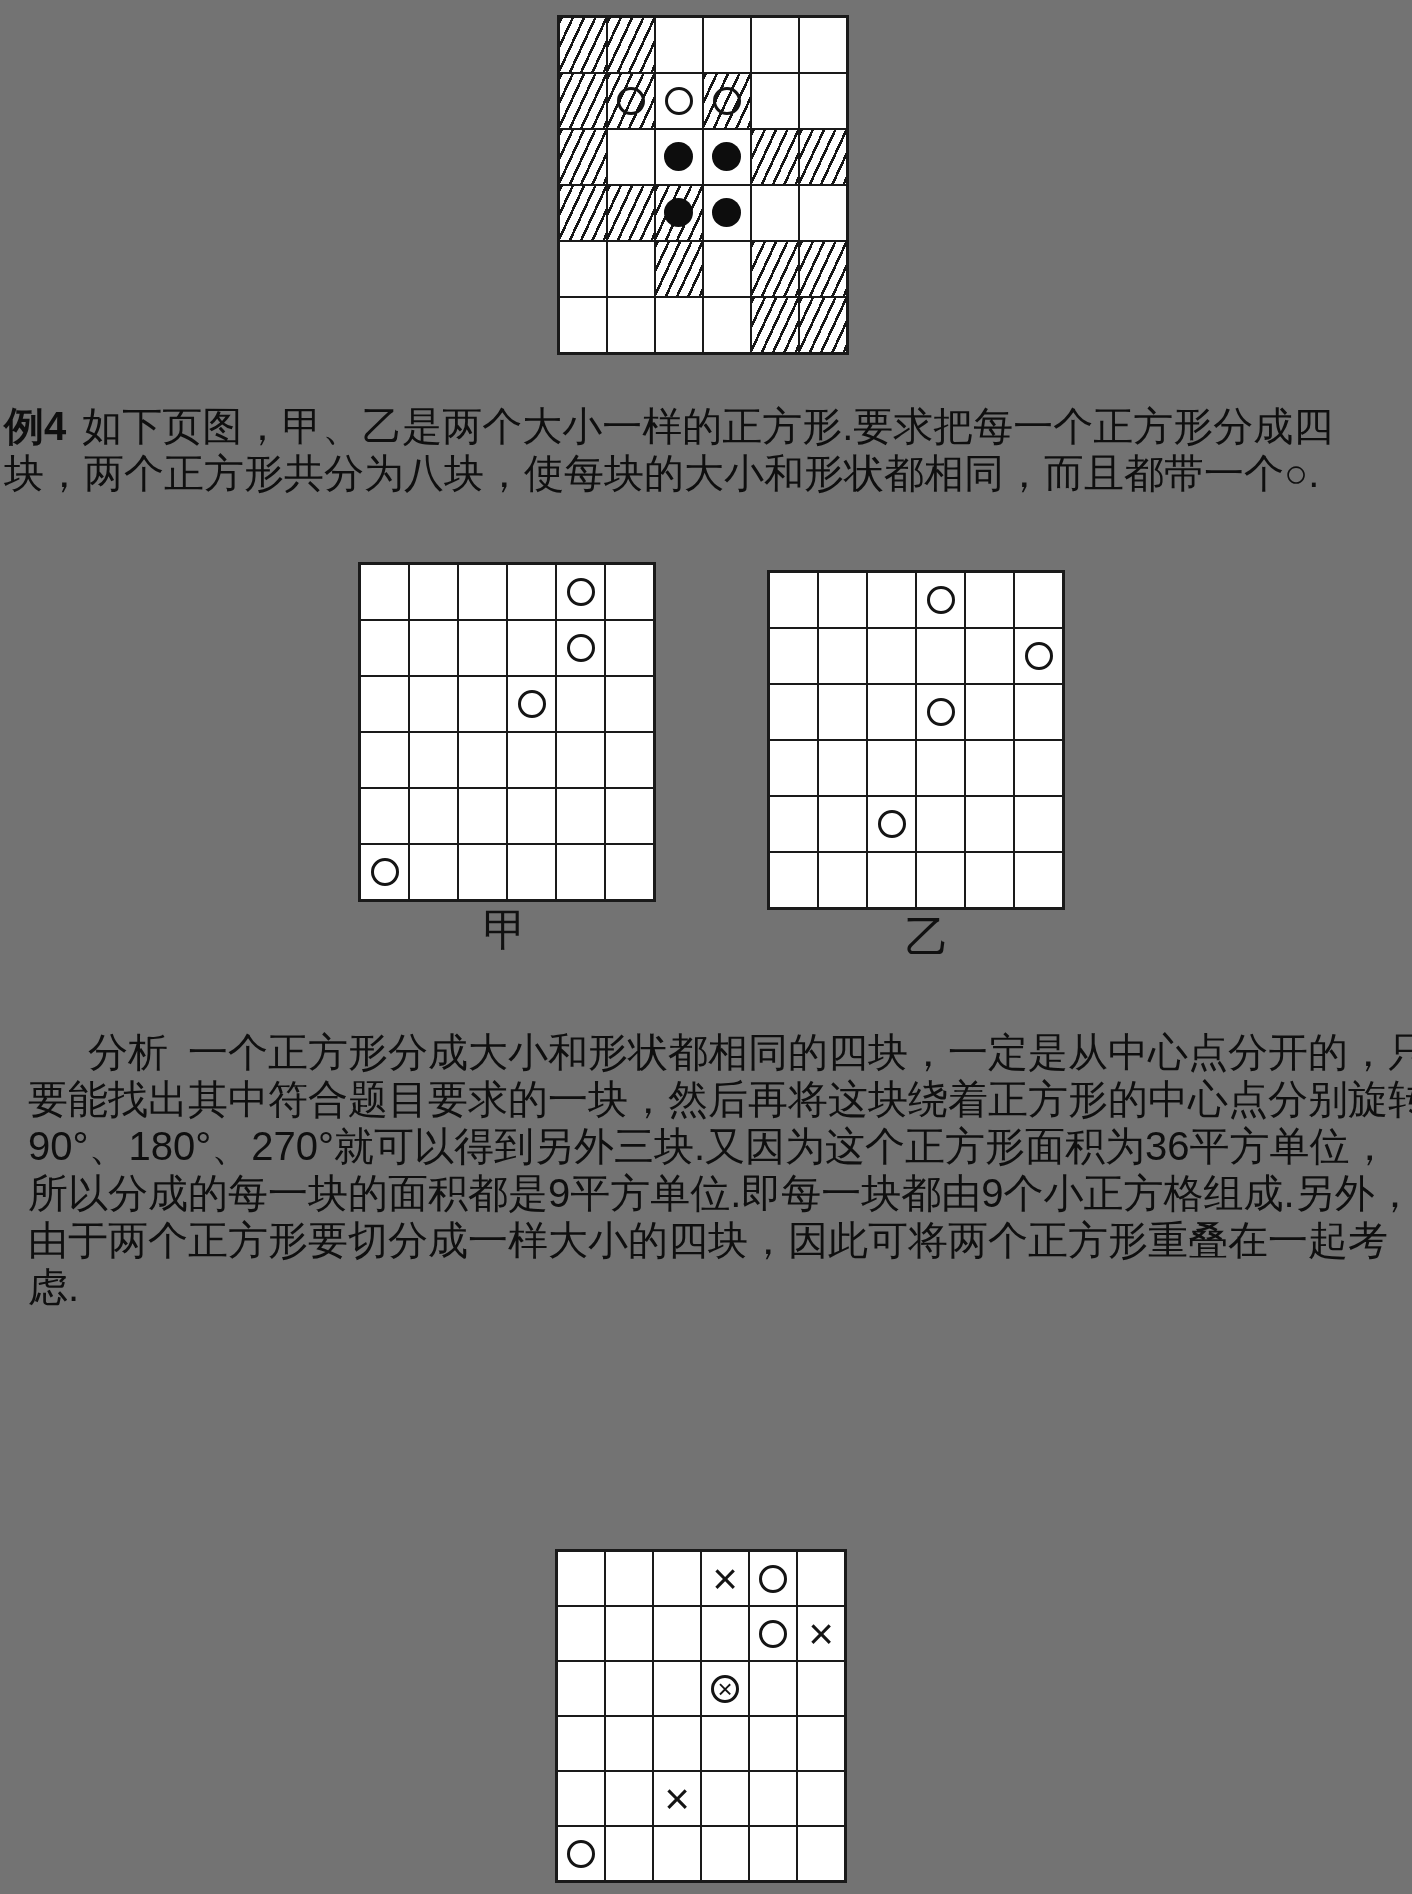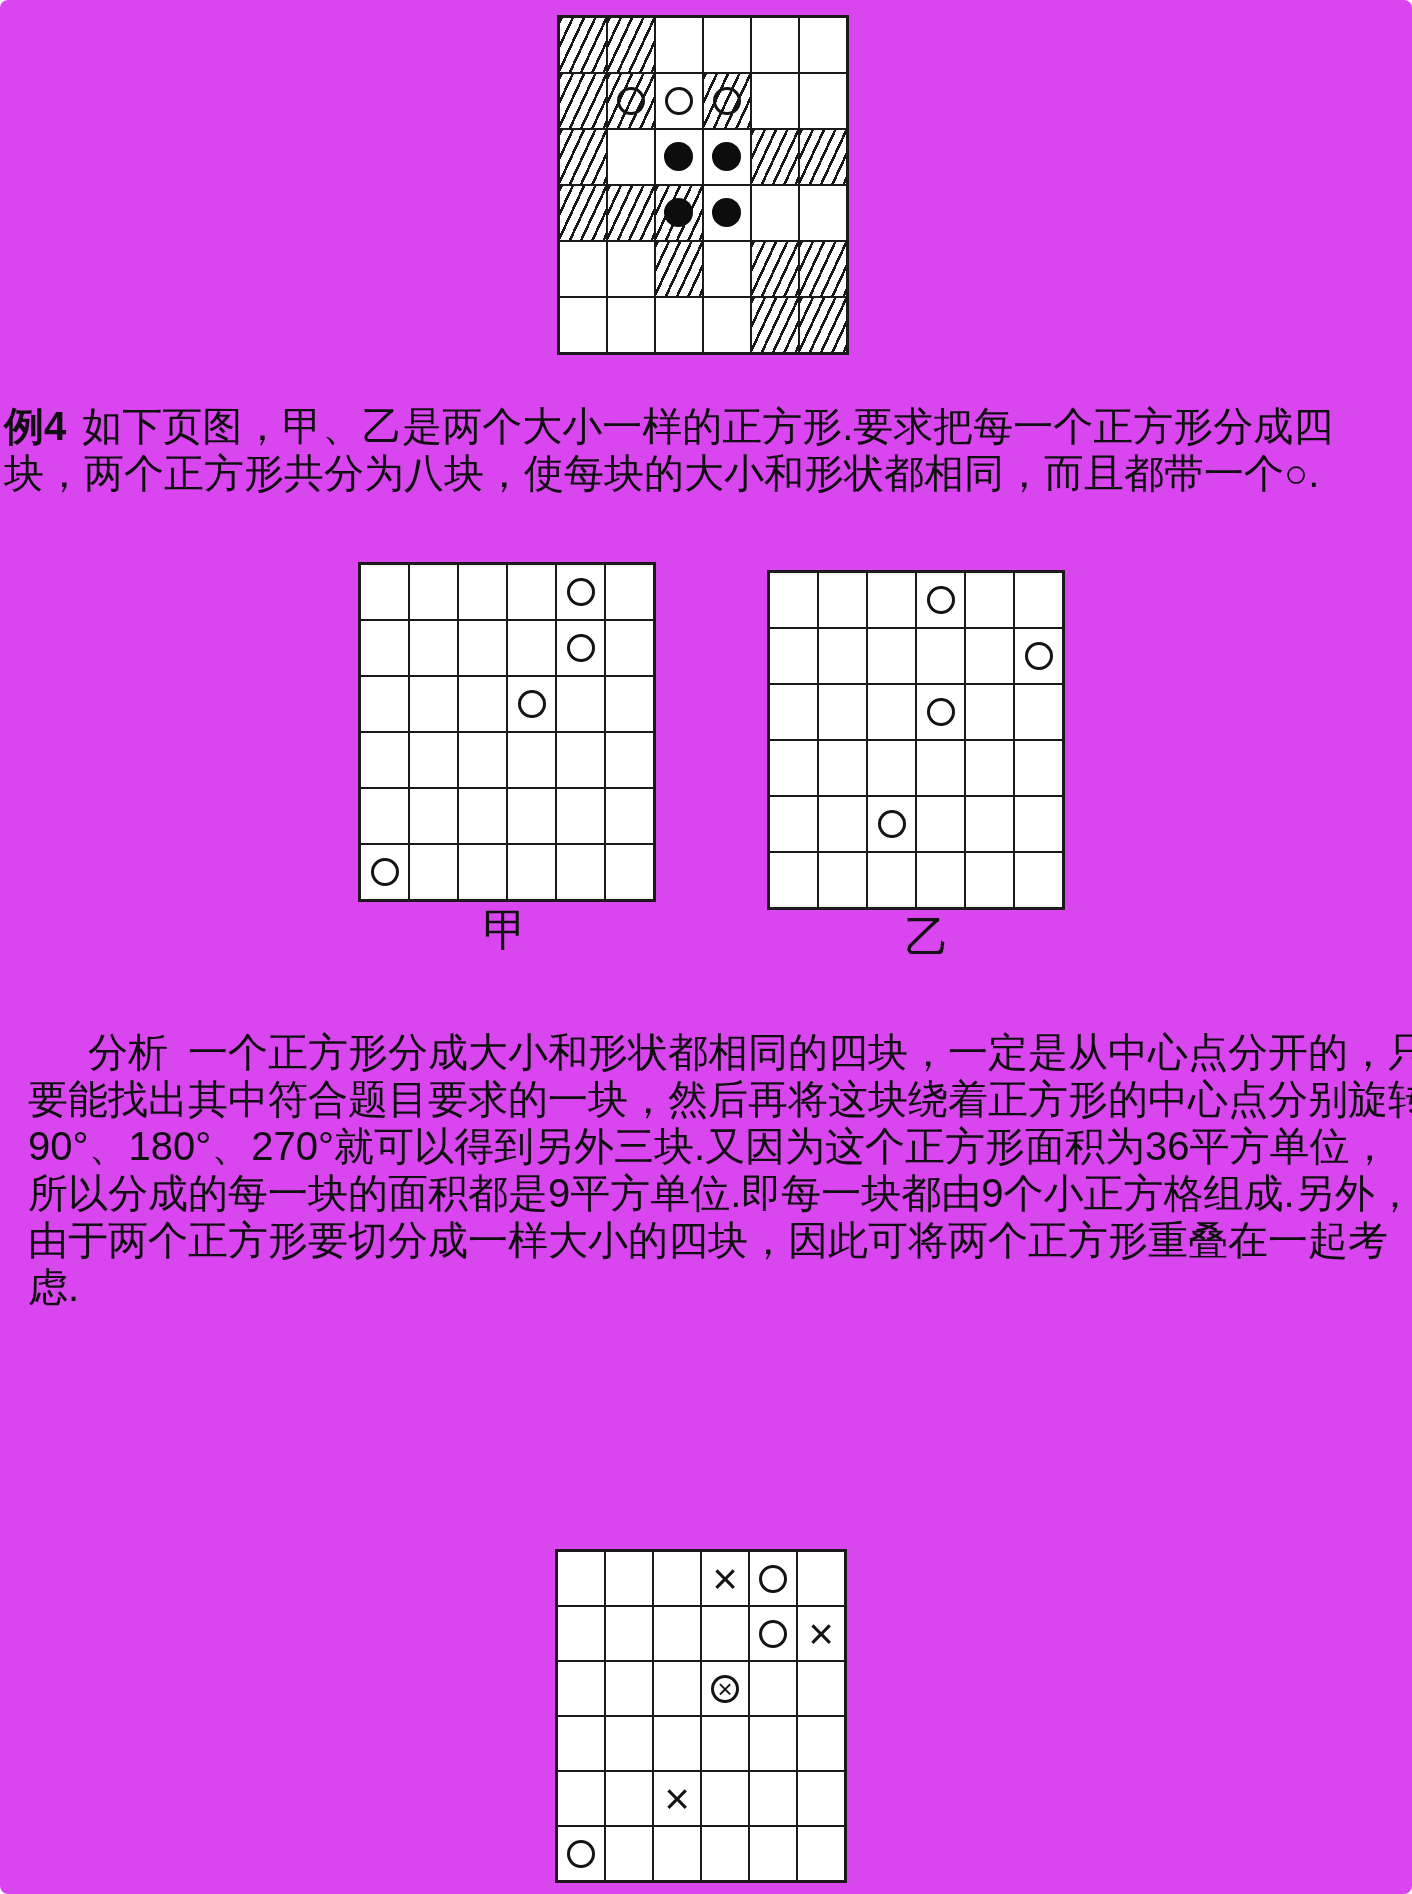--- a/index.html
+++ b/index.html
@@ -2,21 +2,21 @@
 <html><head>
 <meta charset="utf-8">
 <style>
   * { margin:0; padding:0; box-sizing:border-box; }
   html,body { background:#ffffff; }
   body {
     width:1412px; height:1894px; position:relative; overflow:hidden;
     font-family:"Liberation Sans","DejaVu Sans",sans-serif;
     color:#111;
   }
-  .page { position:absolute; inset:0; background:#d946ef;border-radius:8px; }
+  .page { position:absolute; inset:0; background:#737373; }
 
   
   .grid {
     position:absolute; display:grid; gap:2px;
     background:#1a1a1a; border:3px solid #1a1a1a;
   }
   #top-grid     { left:557px; top:15px;   grid-template-columns:repeat(6,46px); grid-auto-rows:54px; }
   #grid-jia     { left:358px; top:562px;  grid-template-columns:repeat(6,47px); grid-auto-rows:54px; }
   #grid-yi      { left:767px; top:570px;  grid-template-columns:repeat(6,47px); grid-auto-rows:54px; }
   #overlay-grid { left:555px; top:1549px; grid-template-columns:repeat(6,46px); grid-auto-rows:53px; }

